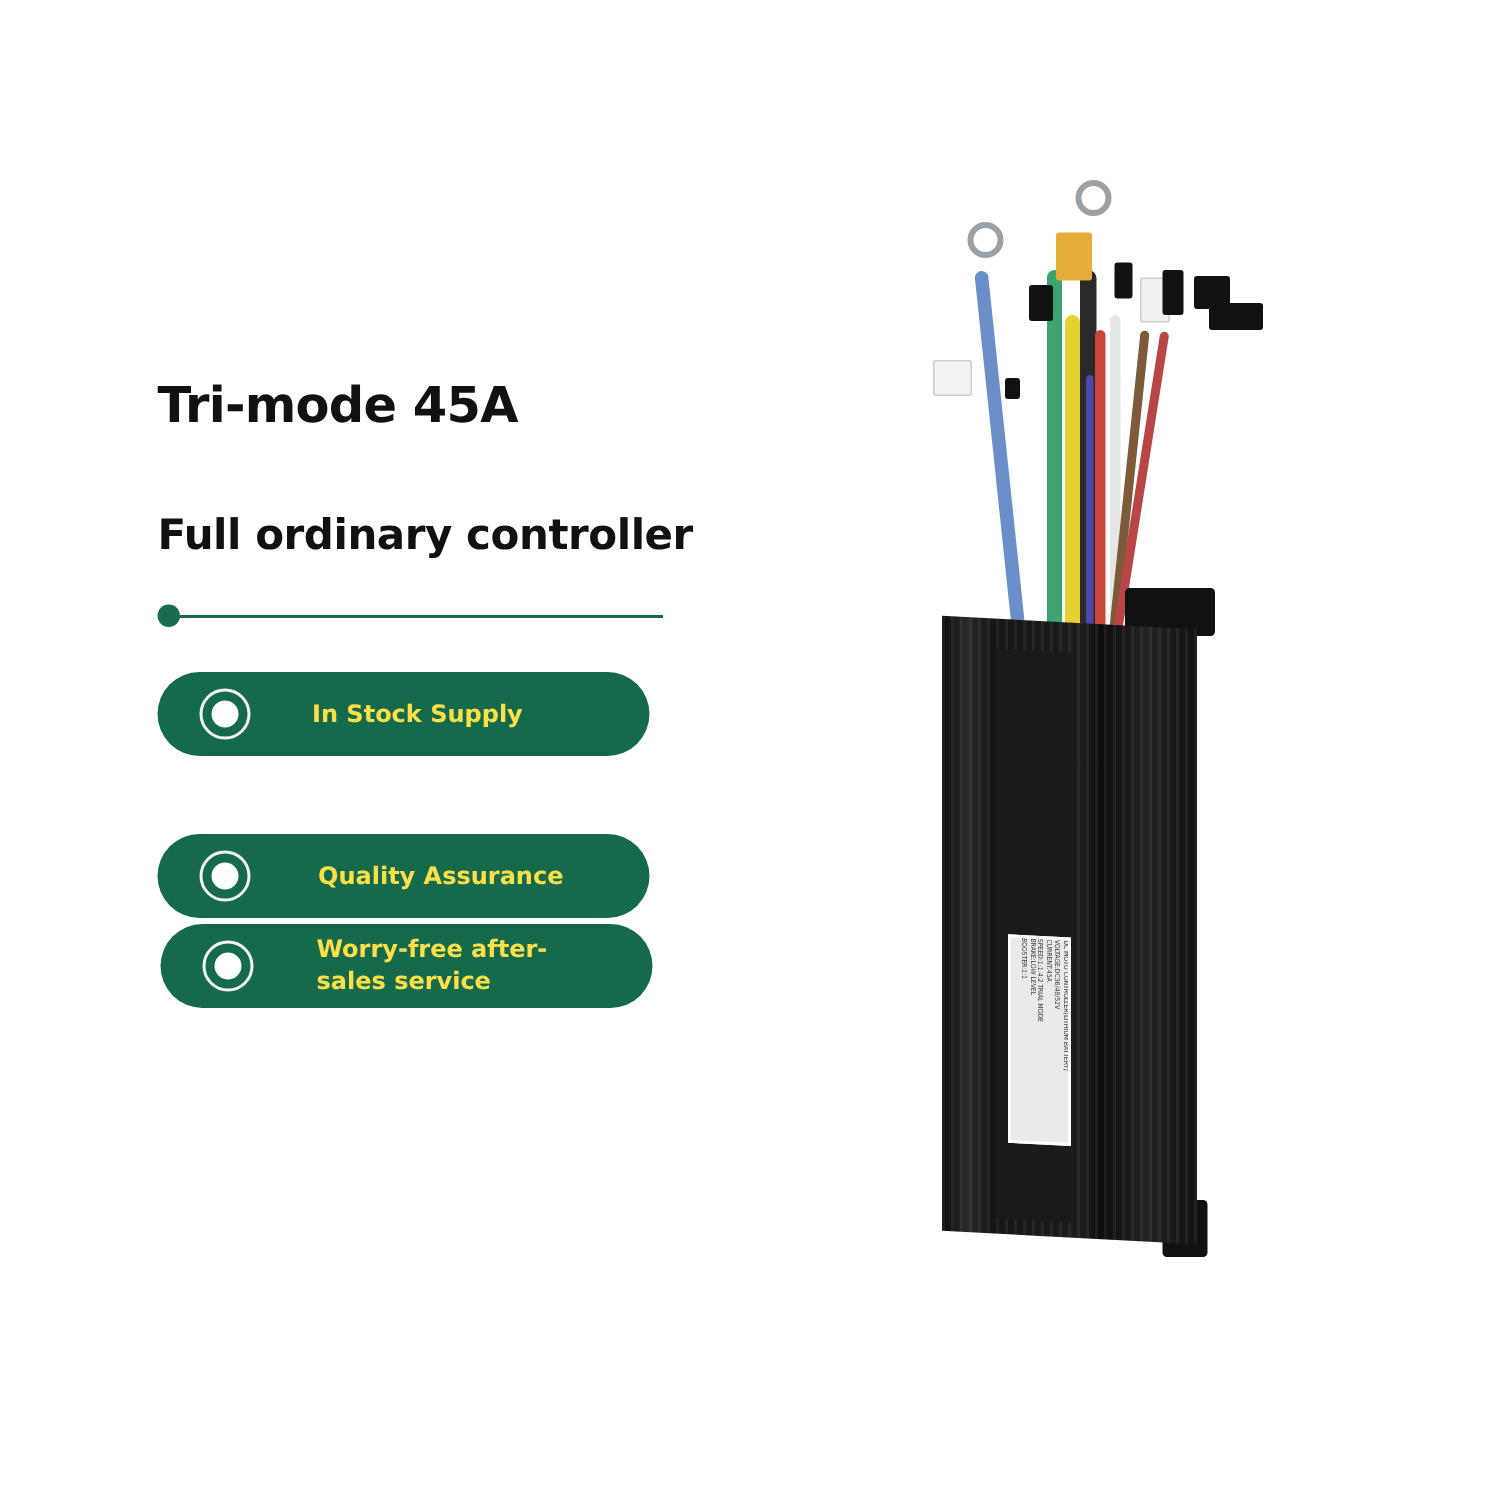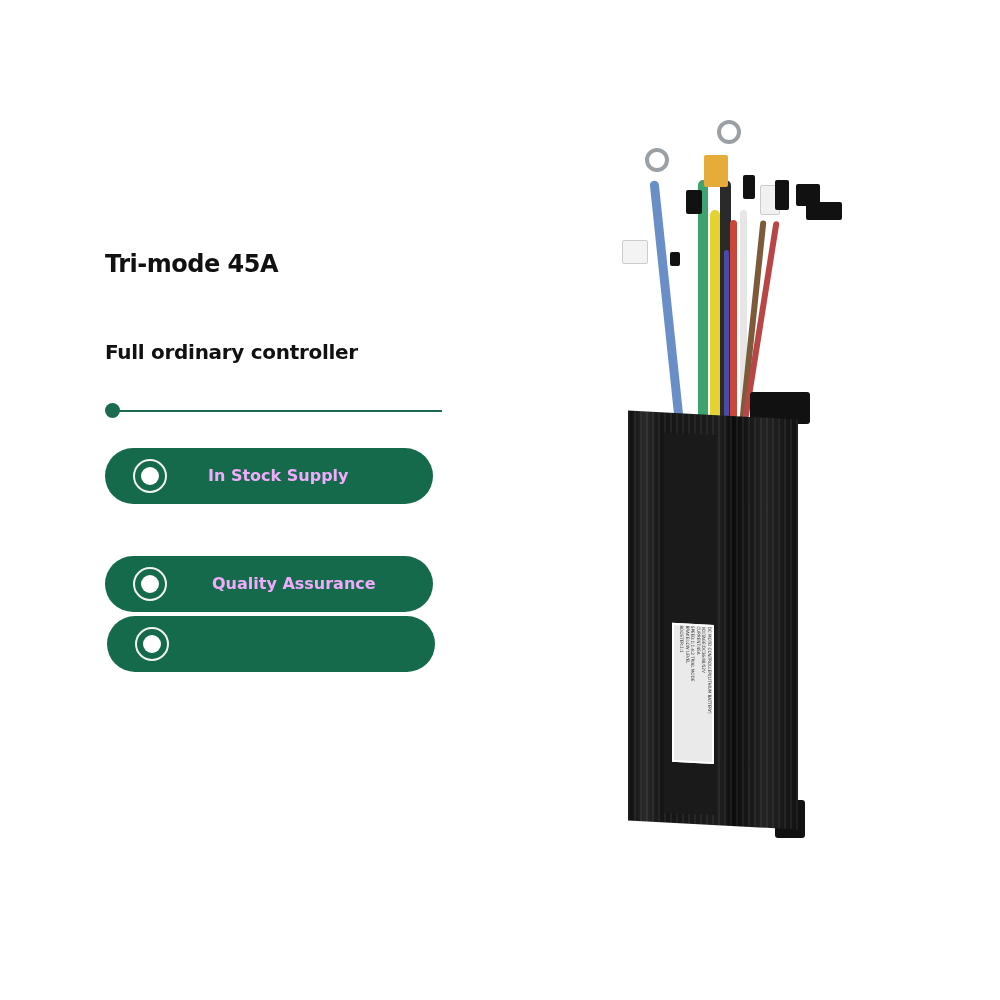--- a/index.html
+++ b/index.html
@@ -1,24 +1,24 @@
 <!DOCTYPE html>
 <html><head>
 <meta charset="utf-8">
 <style>
   html, body { margin:0; padding:0; }
   body { width:1000px; height:1000px; background:#ffffff; position:relative; overflow:hidden; font-family:"DejaVu Sans", sans-serif; }
-  .title { position:absolute; left:105px; top:250px; font-size:24px; font-weight:bold; color:#111; letter-spacing:-0.5px; }
-  .subtitle { position:absolute; left:105px; top:340px; font-size:20px; font-weight:bold; color:#111; letter-spacing:-0.3px; }
+  .title { position:absolute; left:105px; top:250px; font-size:33px; font-weight:bold; color:#111; letter-spacing:-0.5px; }
+  .subtitle { position:absolute; left:105px; top:340px; font-size:28px; font-weight:bold; color:#111; letter-spacing:-0.3px; }
   .divider { position:absolute; left:106px; top:410px; width:336px; height:1.5px; background:#1c6a4e; }
   .divider-dot { position:absolute; left:105px; top:403px; width:15px; height:15px; border-radius:50%; background:#1a6b4f; }
   .pill { position:absolute; left:105px; width:328px; height:56px; border-radius:28px; background:#166a4c; display:flex; align-items:center; box-sizing:border-box; }
   .pill .ring { position:absolute; left:28px; top:11px; width:30px; height:30px; border:2.5px solid #f2f2f2; border-radius:50%; box-sizing:content-box; }
   .pill .ring::after { content:""; position:absolute; left:6px; top:6px; width:18px; height:18px; border-radius:50%; background:#ffffff; }
-  .pill .label { position:absolute; color:#f0abfc; font-weight:bold; font-size:16px; line-height:21px; }
+  .pill .label { position:absolute; color:#fde047; font-weight:bold; font-size:16px; line-height:21px; }
   .p1 { top:448px; } .p1 .label { left:103px; top:17px; }
   .p2 { top:532px;margin-top:24px; } .p2 .label { left:107px; top:17px; }
   .p3 { top:616px; left:107px; } .p3 .label { left:104px; top:6px; width:180px; }
 
   .product { position:absolute; left:600px; top:110px; width:260px; height:730px; }
   .wire { position:absolute; border-radius:6px; }
   .box { position:absolute; left:28px; top:305px; width:170px; height:410px; background:linear-gradient(90deg,#0d0d0d 0%,#2a2a2a 10%,#151515 20%,#1d1d1d 55%,#0c0c0c 62%,#232323 80%,#111 100%); transform:skewY(3deg); }
   .fins { position:absolute; inset:0; background:repeating-linear-gradient(90deg, rgba(255,255,255,0.06) 0 2px, transparent 2px 6px); }
   .flat { position:absolute; left:36px; top:20px; width:52px; height:380px; background:#1a1a1a; }
   .sticker { position:absolute; left:44px; top:210px; width:38px; height:135px; background:#eaeaea; border:2px solid #fff; overflow:hidden; }
@@ -39,20 +39,21 @@
   <div class="pill p1">
     <span class="ring"></span>
     <span class="label">In Stock Supply</span>
   </div>
   <div class="pill p2">
     <span class="ring"></span>
     <span class="label">Quality Assurance</span>
   </div>
   <div class="pill p3">
     <span class="ring"></span>
+    <span class="label">Worry-free after-sales service</span>
   </div>
 
   <div class="product">
 
     <div class="wire" style="left:62px;top:70px;width:9px;height:240px;background:#6a8fc8;transform:rotate(-6deg);"></div>
     <div class="wire" style="left:98px;top:70px;width:10px;height:240px;background:#3da36f;"></div>
     <div class="wire" style="left:110px;top:100px;width:10px;height:210px;background:#e3d230;"></div>
     <div class="wire" style="left:120px;top:70px;width:11px;height:240px;background:#2a2a2a;"></div>
     <div class="wire" style="left:130px;top:110px;width:7px;height:200px;background:#c9463a;"></div>
     <div class="wire" style="left:140px;top:100px;width:7px;height:210px;background:#e6e6e6;"></div>

